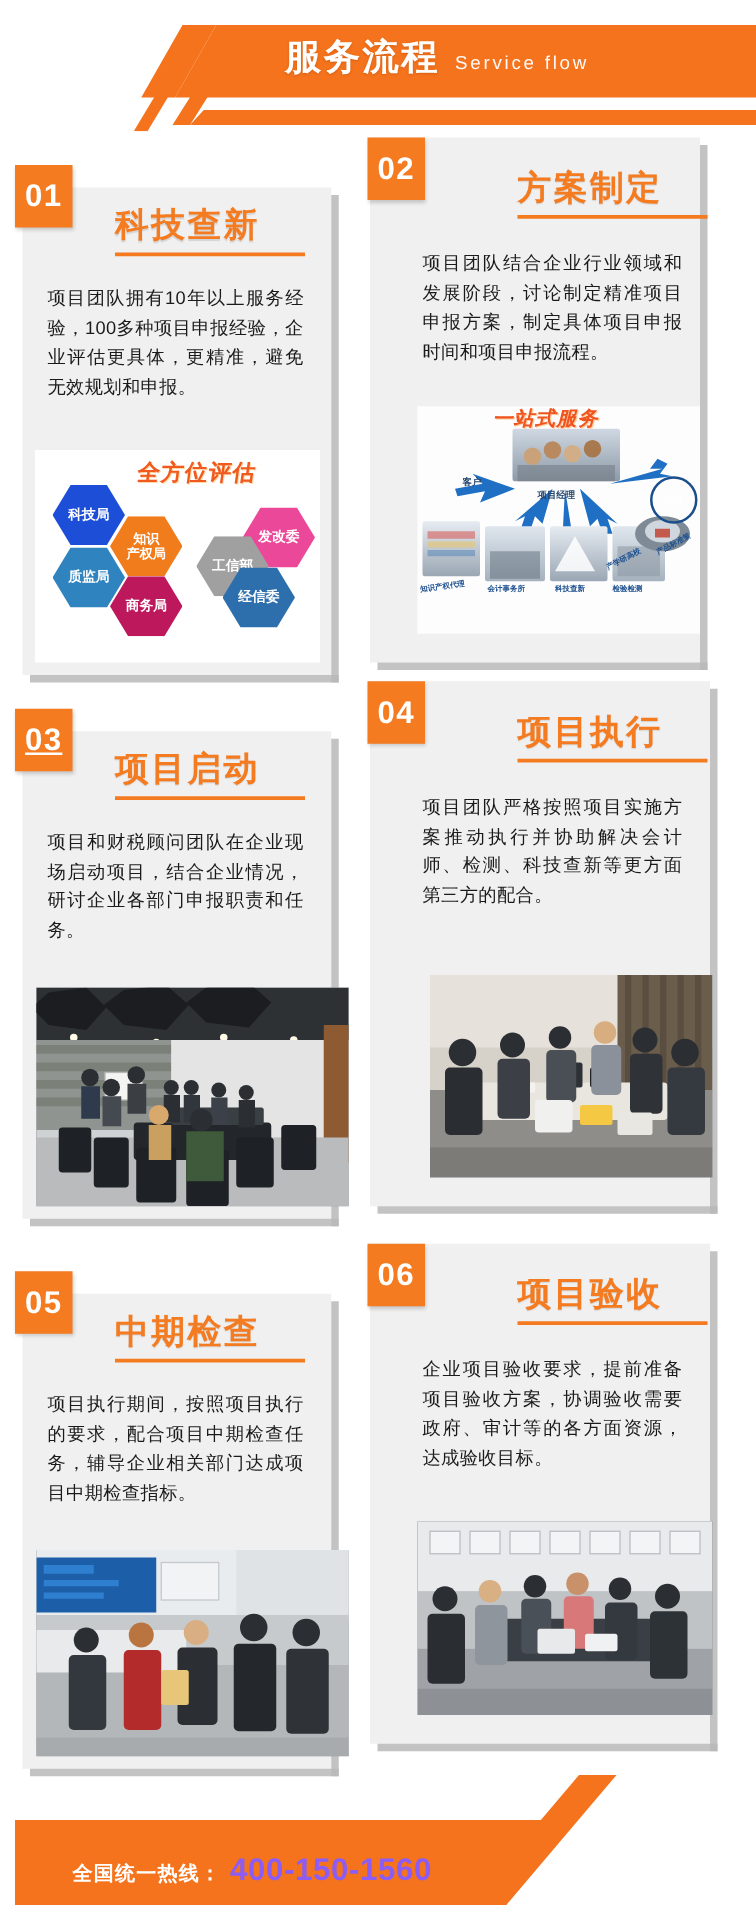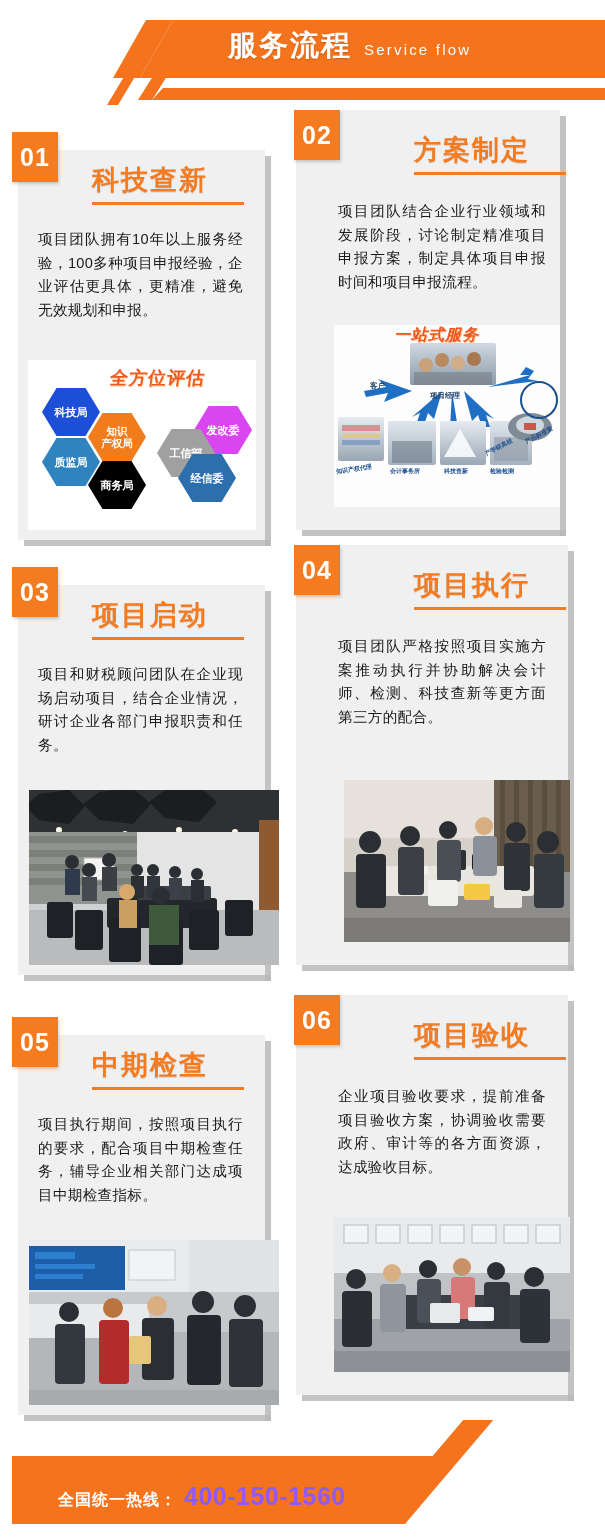--- a/index.html
+++ b/index.html
@@ -136,33 +136,33 @@
       <div class="card-body" style="left:20px;top:78px;width:205px;">项目团队拥有10年以上服务经验，100多种项目申报经验，企业评估更具体，更精准，避免无效规划和申报。</div>
 
       <div class="hexbox" style="left:10px;top:210px;width:228px;height:170px;">
         <div class="hexttl" style="left:82px;top:6px;">全方位评估</div>
         <div class="hex" style="left:14px;top:27px;background:#1d4ed8;">
             <span>科技局</span>
           </div>
         <div class="hex small" style="left:60px;top:52px;background:#f07c1c;">
             <span style="white-space:pre-line">知识<br>产权局</span>
           </div>
-        <div class="hex" style="left:166px;top:45px;background:#d946ef;">
+        <div class="hex" style="left:166px;top:45px;background:#ec4899;">
             <span>发改委</span>
           </div>
         <div class="hex" style="left:14px;top:77px;background:#2f83bf;">
             <span>质监局</span>
           </div>
         <div class="hex" style="left:105px;top:68px;background:#a0a0a0;margin-left:24px;">
             <span>工信部</span>
           </div>
         <div class="hex" style="left:150px;top:93px;background:#2d6fad;">
             <span>经信委</span>
           </div>
-        <div class="hex" style="left:60px;top:100px;background:#000000;">
+        <div class="hex" style="left:60px;top:100px;background:#be185d;">
             <span>商务局</span>
           </div>
       </div>
     </div>
   </div>
 
   <div class="card" style="left:296px;top:110px;width:264px;height:420px;">
     <div class="shade"></div>
       <div class="shade-b"></div>
     <div class="inner">
@@ -229,21 +229,21 @@
         <div class="os-lbl" style="left:150px;top:118px;transform:rotate(-28deg);">产学研高校</div>
         <div class="os-lbl" style="left:190px;top:106px;transform:rotate(-28deg);">产品标准策</div>
       </div>
     </div>
   </div>
 
   <div class="card" style="left:18px;top:585px;width:247px;height:390px;">
     <div class="shade"></div>
       <div class="shade-b"></div>
     <div class="inner">
-      <div class="badge" style="left:-6px;top:-18px;width:46px;height:50px;">03</div>
+      <div class="badge" style="left:-6px;top:-18px;width:46px;height:50px;text-decoration:underline;">03</div>
       <div class="card-title" style="left:74px;top:12px;">项目启动</div>
       <div class="title-rule" style="left:74px;top:52px;width:152px;"></div>
       <div class="card-body" style="left:20px;top:78px;width:205px;">项目和财税顾问团队在企业现场启动项目，结合企业情况，研讨企业各部门申报职责和任务。</div>
 
       <div class="photo" style="left:11px;top:205px;width:250px;height:175px;">
         <svg width="250" height="175" viewBox="0 0 250 175">
           <rect width="250" height="175" fill="#cfd2d4"></rect>
           <rect x="0" y="0" width="250" height="42" fill="#2e3134"></rect>
           <g fill="#1b1d20">
             <polygon points="10,4 40,0 56,16 40,34 10,30 -4,16"></polygon>

